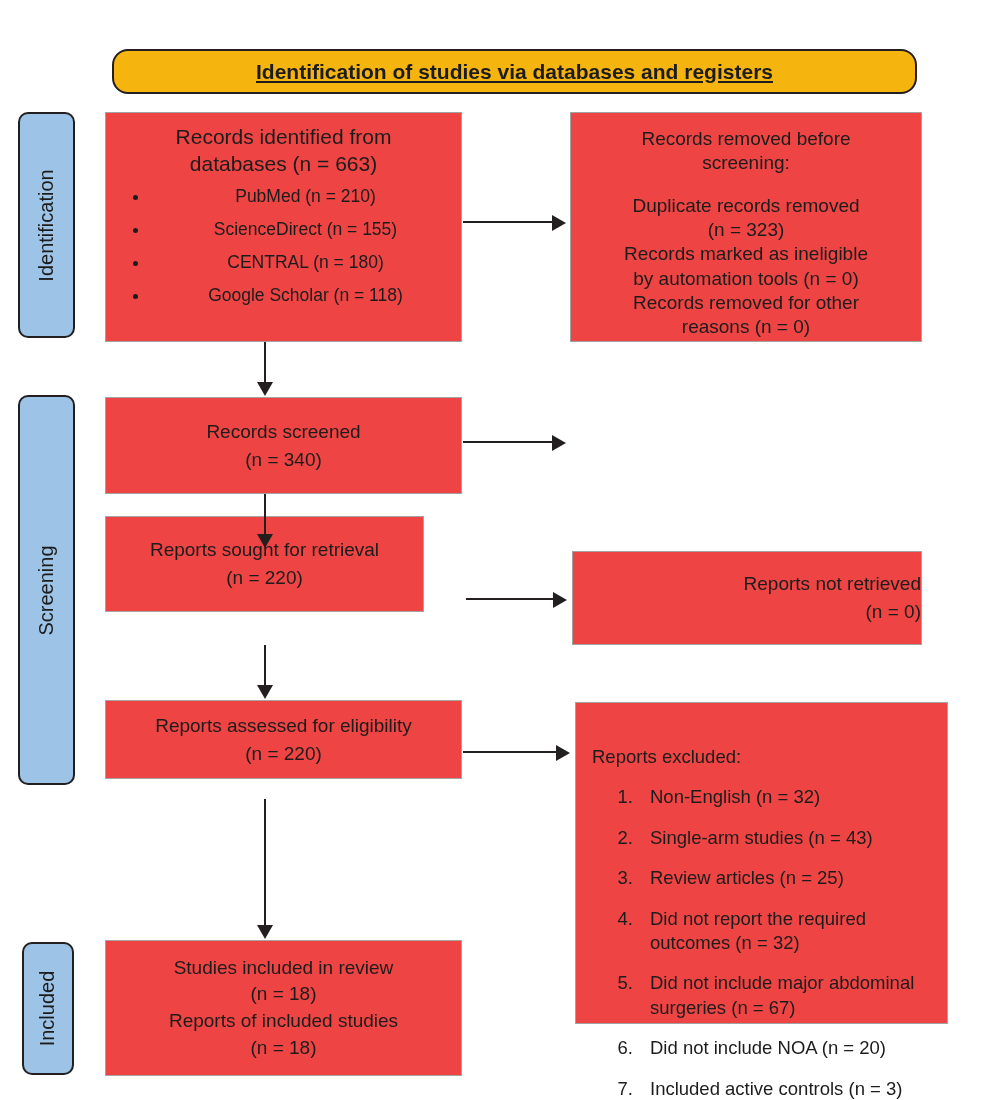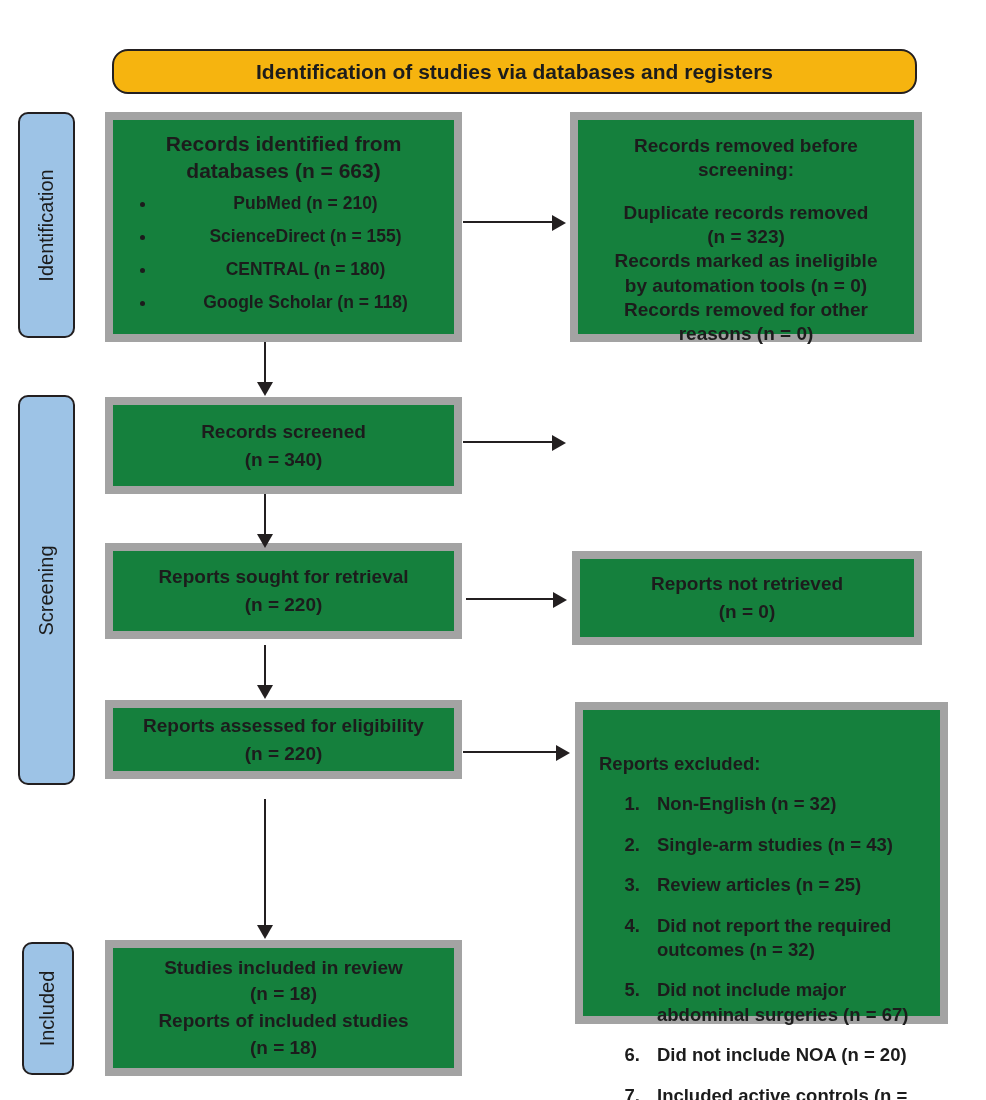--- a/index.html
+++ b/index.html
@@ -6,49 +6,49 @@
   #canvas{
     position:relative;width:986px;height:1100px;background:#ffffff;
     font-family:"Liberation Sans","DejaVu Sans",sans-serif;color:#1c1c1c;
     overflow:hidden;
   }
   
   .banner{
     position:absolute;left:112px;top:49px;width:805px;height:45px;
     background:#F6B40F;border:2px solid #231F20;border-radius:16px;
     display:flex;align-items:center;justify-content:center;
-    font-size:21px;font-weight:600;box-sizing:border-box;
+    font-size:21px;font-weight:600;box-sizing:border-box;text-decoration:underline;
   }
   
   .stage{
     position:absolute;background:#9DC3E6;border:2px solid #231F20;border-radius:10px;
     display:flex;align-items:center;justify-content:center;box-sizing:border-box;
   }
   .stage span{transform:rotate(-90deg);white-space:nowrap;font-size:20px;}
   #stage-identification{left:18px;top:112px;width:57px;height:226px;}
   #stage-screening{left:18px;top:395px;width:57px;height:390px;}
   #stage-included{left:22px;top:942px;width:52px;height:133px;}
   
   .box{
-    position:absolute;background:#15803d;border:8px solid #a3a3a3;box-sizing:border-box;font-weight:bold;
+    position:absolute;background:#ef4444;border:1px solid #a3a3a3;box-sizing:border-box;
   }
   .center-box{display:flex;flex-direction:column;align-items:center;justify-content:center;
     text-align:center;font-size:19px;line-height:1.45;}
   #box-identified{left:105px;top:112px;width:357px;height:230px;}
   #box-identified .box-title{font-size:21px;line-height:1.3;text-align:center;margin:10px 18px 4px;}
   #box-identified ul{margin:8px 0 0 0;padding:0 0 0 44px;list-style:disc;font-size:17.5px;text-align:left;}
   #box-identified li{margin-bottom:12px;text-align:center;}
   #box-removed{left:570px;top:112px;width:352px;height:230px;
     display:flex;flex-direction:column;align-items:center;justify-content:flex-start;
     text-align:center;font-size:19px;line-height:1.28;padding-top:14px;}
   #box-removed .box-title{margin-bottom:18px;line-height:1.28;}
   #box-screened{left:105px;top:397px;width:357px;height:97px;}
   #box-excluded-screening{left:570px;top:397px;width:352px;height:97px;line-height:1.3;}
-  #box-sought{left:105px;top:543px;width:357px;height:96px;text-align:right;}
-  #box-not-retrieved{left:572px;top:551px;width:350px;height:94px;}
+  #box-sought{left:105px;top:516px;width:319px;height:96px;text-align:right;}
+  #box-not-retrieved{left:572px;top:551px;width:350px;height:94px;align-items:flex-end;}
   #box-assessed{left:105px;top:700px;width:357px;height:79px;}
   #box-reports-excluded{left:575px;top:702px;width:373px;height:322px;
     font-size:18.5px;line-height:1.32;padding:42px 8px 0 16px;}
   #box-reports-excluded ol{margin:2px 0 0 0;padding:0 0 0 30px;list-style:decimal;list-style-position:outside;}
   #box-reports-excluded li{padding-left:12px;margin:16px;}
   #box-included{left:105px;top:940px;width:357px;height:136px;line-height:1.4;}
   
   .vline{position:absolute;width:2px;background:#231F20;left:264px;}
   .hline{position:absolute;height:2px;background:#231F20;}
   .head-down{position:absolute;width:0;height:0;left:257px;

